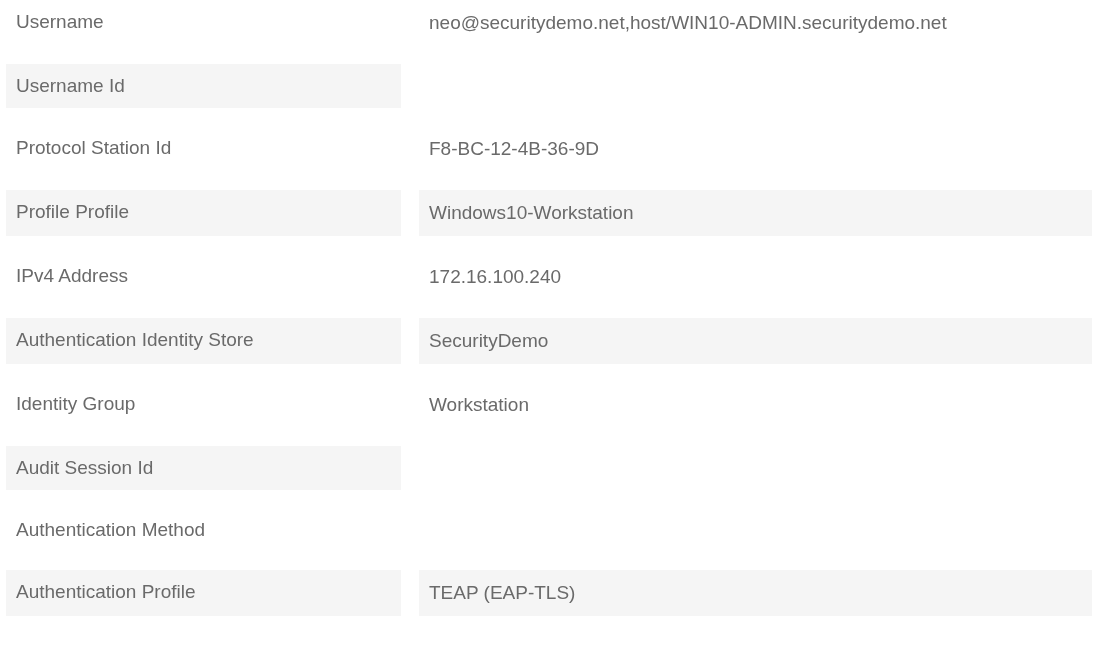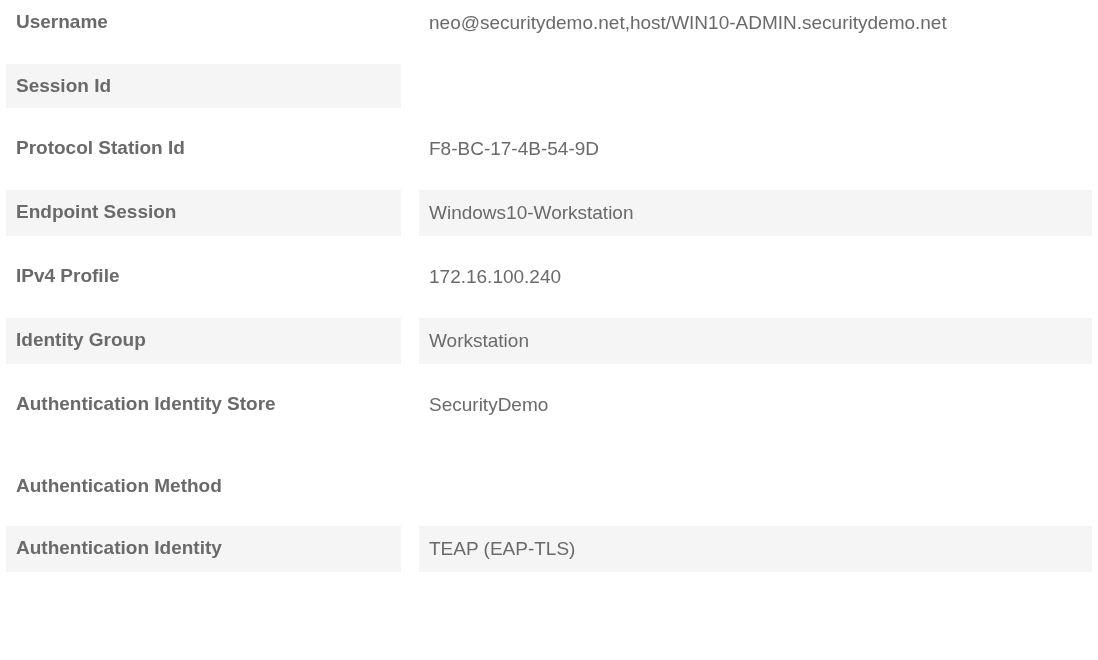--- a/index.html
+++ b/index.html
@@ -26,64 +26,65 @@
     }
     .row:nth-child(even) .label,
     .row:nth-child(even) .value {
       background: #f5f5f5;
     }
     .label {
       width: 395px;
       flex-shrink: 0;
       padding: 11px 10px;
       font-size: 19px;
-      font-weight: 700;
+      font-weight: 400;
       color: #6a6a6a;
     }
     .value {
       flex: 1;
       padding: 12px 10px;
       font-size: 19px;
       color: #6a6a6a;
       font-weight: 400;
     }
   </style>
 </head>
 <body>
 
 <div class="details-table">
   <div class="row">
     <div class="label">Username</div>
     <div class="value">neo@securitydemo.net,host/WIN10-ADMIN.securitydemo.net</div>
   </div>
   <div class="row">
-    <div class="label">Session Id</div>
+    <div class="label">Username Id</div>
   </div>
   <div class="row">
     <div class="label">Protocol Station Id</div>
-    <div class="value">F8-BC-17-4B-54-9D</div>
+    <div class="value">F8-BC-12-4B-36-9D</div>
   </div>
   <div class="row">
-    <div class="label">Endpoint Session</div>
+    <div class="label">Profile Profile</div>
     <div class="value">Windows10-Workstation</div>
   </div>
   <div class="row">
-    <div class="label">IPv4 Profile</div>
+    <div class="label">IPv4 Address</div>
     <div class="value">172.16.100.240</div>
+  </div>
+  <div class="row">
+    <div class="label">Authentication Identity Store</div>
+    <div class="value">SecurityDemo</div>
   </div>
   <div class="row">
     <div class="label">Identity Group</div>
     <div class="value">Workstation</div>
   </div>
   <div class="row">
-    <div class="label">Authentication Identity Store</div>
-    <div class="value">SecurityDemo</div>
-  </div>
-  <div class="row">
+    <div class="label">Audit Session Id</div>
   </div>
   <div class="row">
     <div class="label">Authentication Method</div>
   </div>
   <div class="row">
-    <div class="label">Authentication Identity</div>
+    <div class="label">Authentication Profile</div>
     <div class="value">TEAP (EAP-TLS)</div>
   </div>
 </div>
 
 </body></html>

